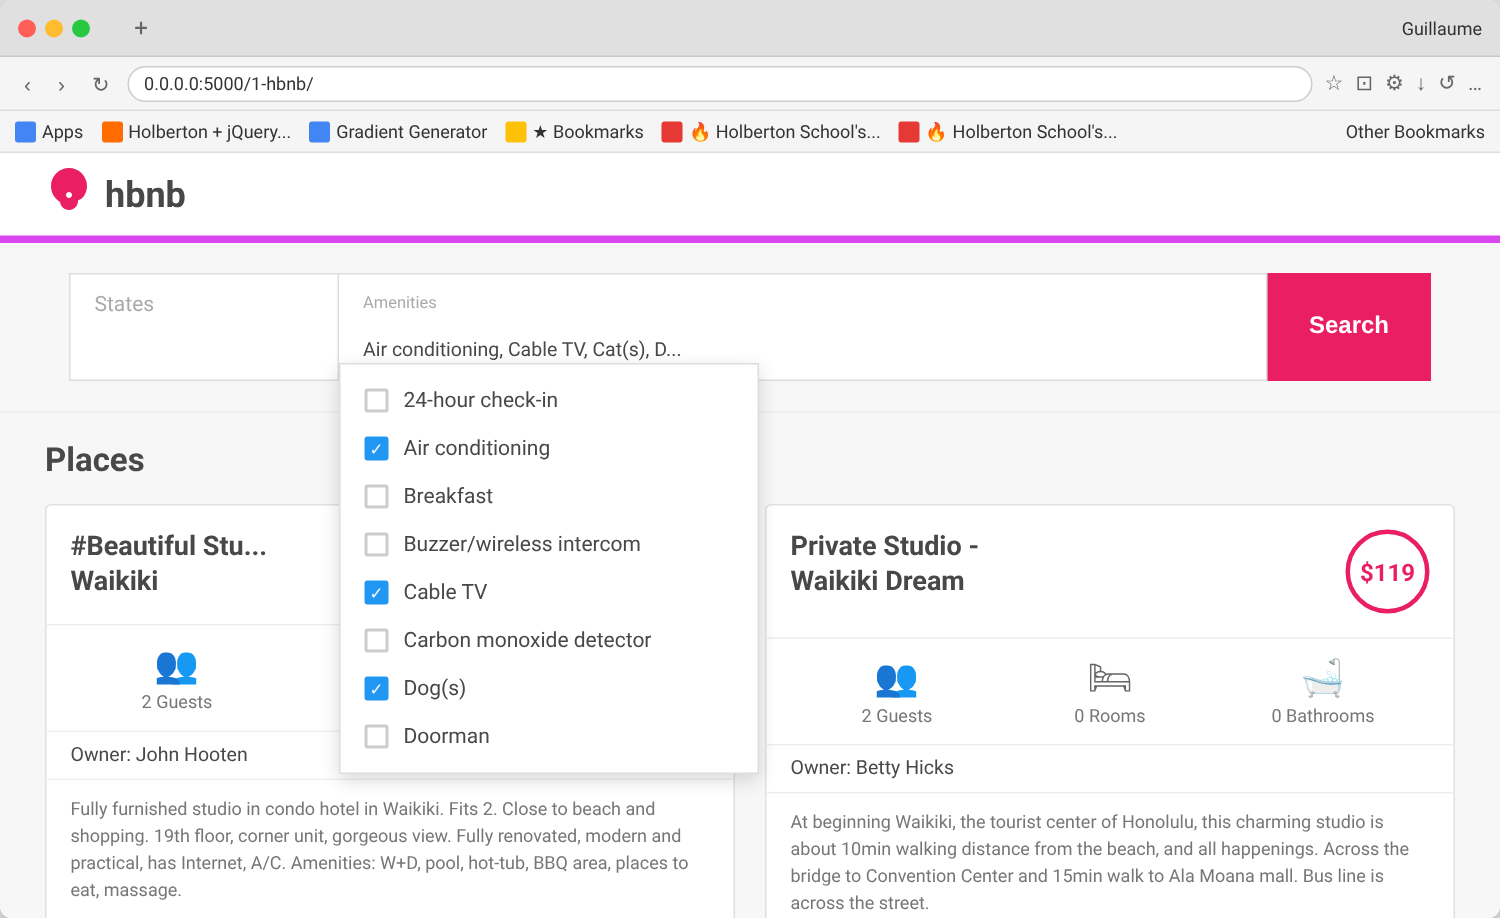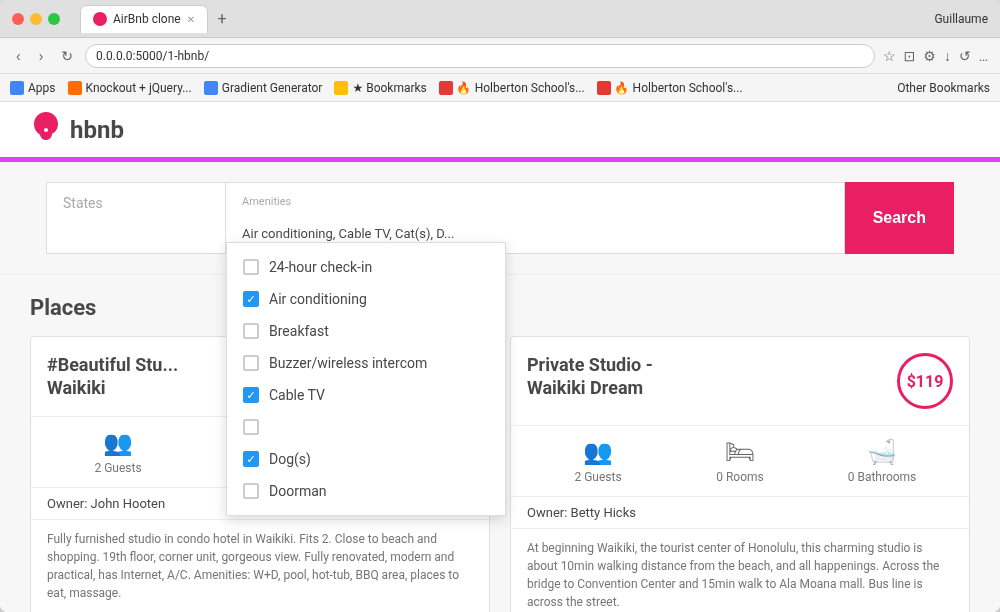--- a/index.html
+++ b/index.html
@@ -81,25 +81,20 @@
 
 <div class="browser-window">
 
   <div class="title-bar">
     <div class="traffic-lights">
       <div class="traffic-light tl-red"></div>
       <div class="traffic-light tl-yellow"></div>
       <div class="traffic-light tl-green"></div>
     </div>
     <div class="tab-bar">
-      <div class="tab">
-        <div class="tab-favicon"></div>
-        <span>AirBnb clone</span>
-        <span class="tab-close">✕</span>
-      </div>
       <div class="tab-new">+</div>
     </div>
     <span class="user-name">Guillaume</span>
   </div>
 
   <div class="nav-bar">
     <button class="nav-btn">‹</button>
     <button class="nav-btn">›</button>
     <button class="nav-btn">↻</button>
     <div class="url-bar">
@@ -115,21 +110,21 @@
     </div>
   </div>
 
   <div class="bookmarks-bar">
     <div class="bookmark-item">
       <div class="bookmark-icon bm-blue"></div>
       <span>Apps</span>
     </div>
     <div class="bookmark-item">
       <div class="bookmark-icon bm-orange"></div>
-      <span>Knockout + jQuery...</span>
+      <span>Holberton + jQuery...</span>
     </div>
     <div class="bookmark-item">
       <div class="bookmark-icon bm-blue"></div>
       <span>Gradient Generator</span>
     </div>
     <div class="bookmark-item">
       <div class="bookmark-icon bm-gold"></div>
       <span>★ Bookmarks</span>
     </div>
     <div class="bookmark-item">
@@ -185,20 +180,21 @@
           <div class="dropdown-item">
             <div class="checkbox"></div>
             <span>Buzzer/wireless intercom</span>
           </div>
           <div class="dropdown-item">
             <div class="checkbox checked"></div>
             <span>Cable TV</span>
           </div>
           <div class="dropdown-item">
             <div class="checkbox"></div>
+            <span>Carbon monoxide detector</span>
           </div>
           <div class="dropdown-item">
             <div class="checkbox checked"></div>
             <span>Dog(s)</span>
           </div>
           <div class="dropdown-item">
             <div class="checkbox"></div>
             <span>Doorman</span>
           </div>
         </div>

